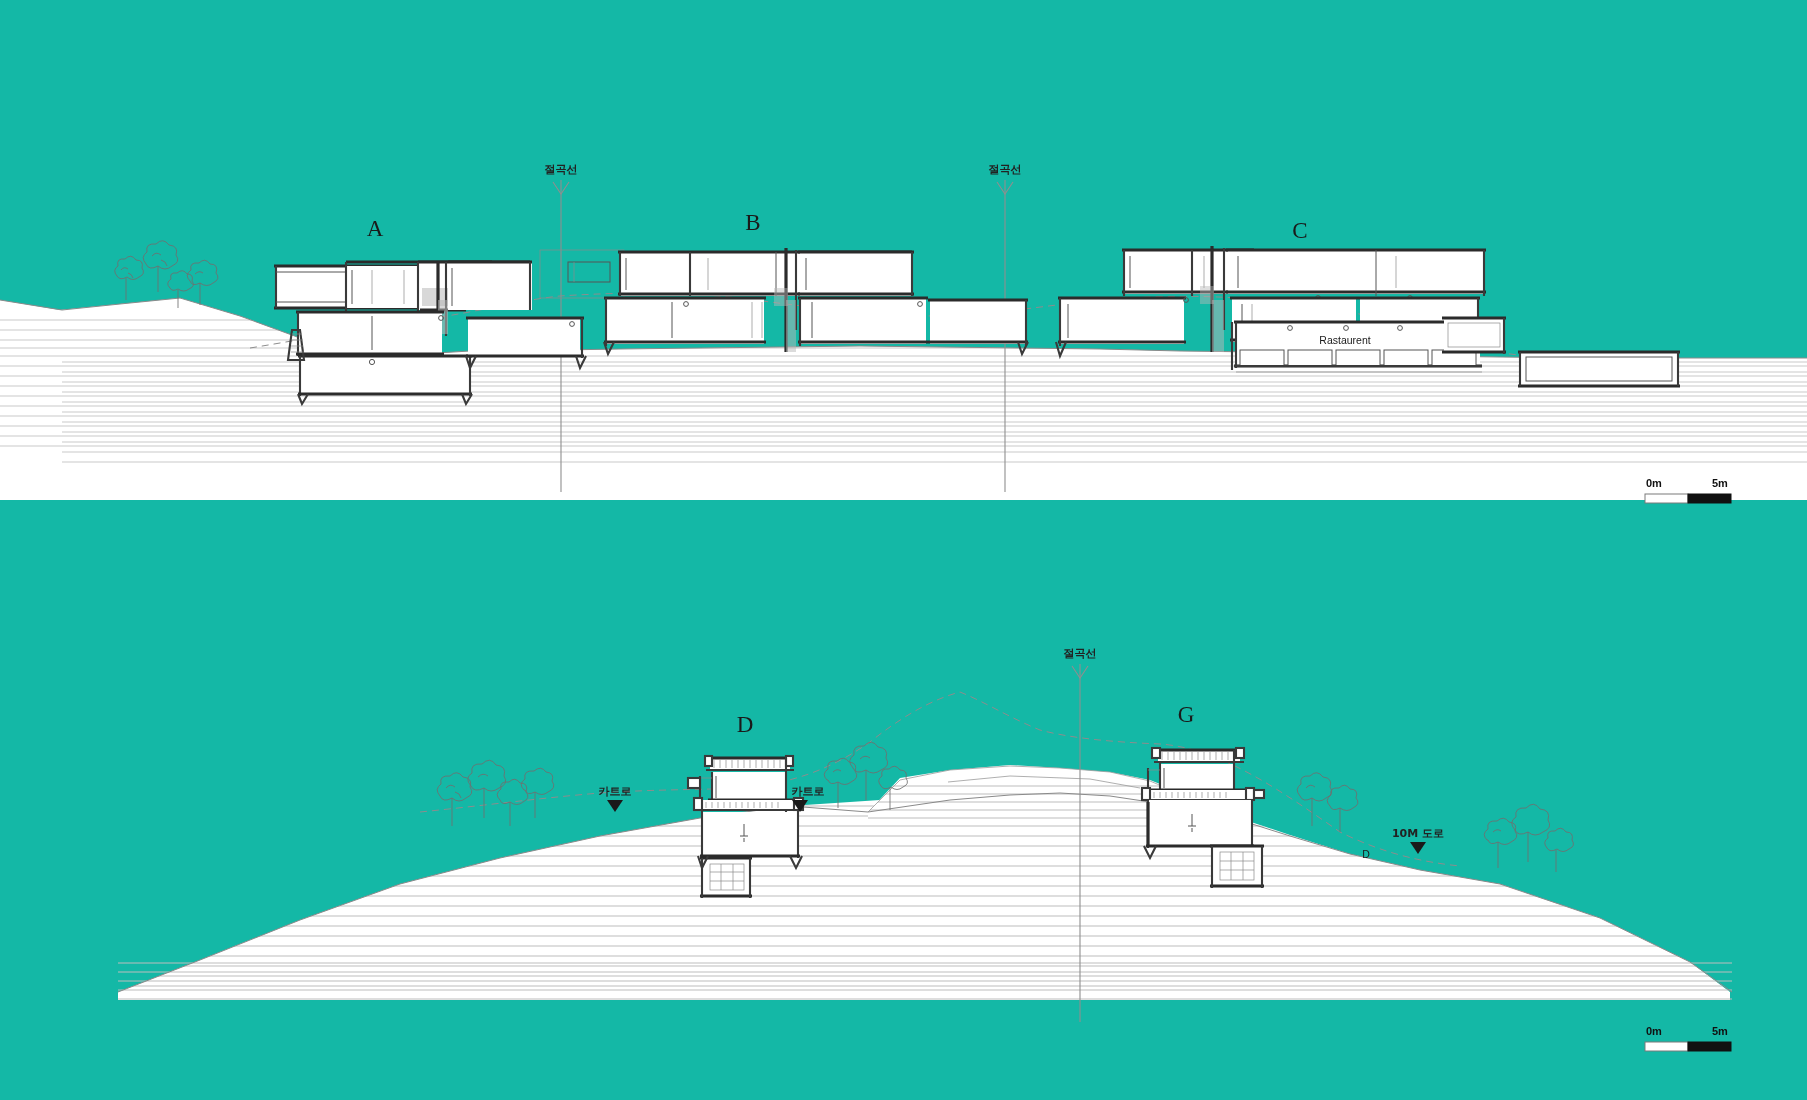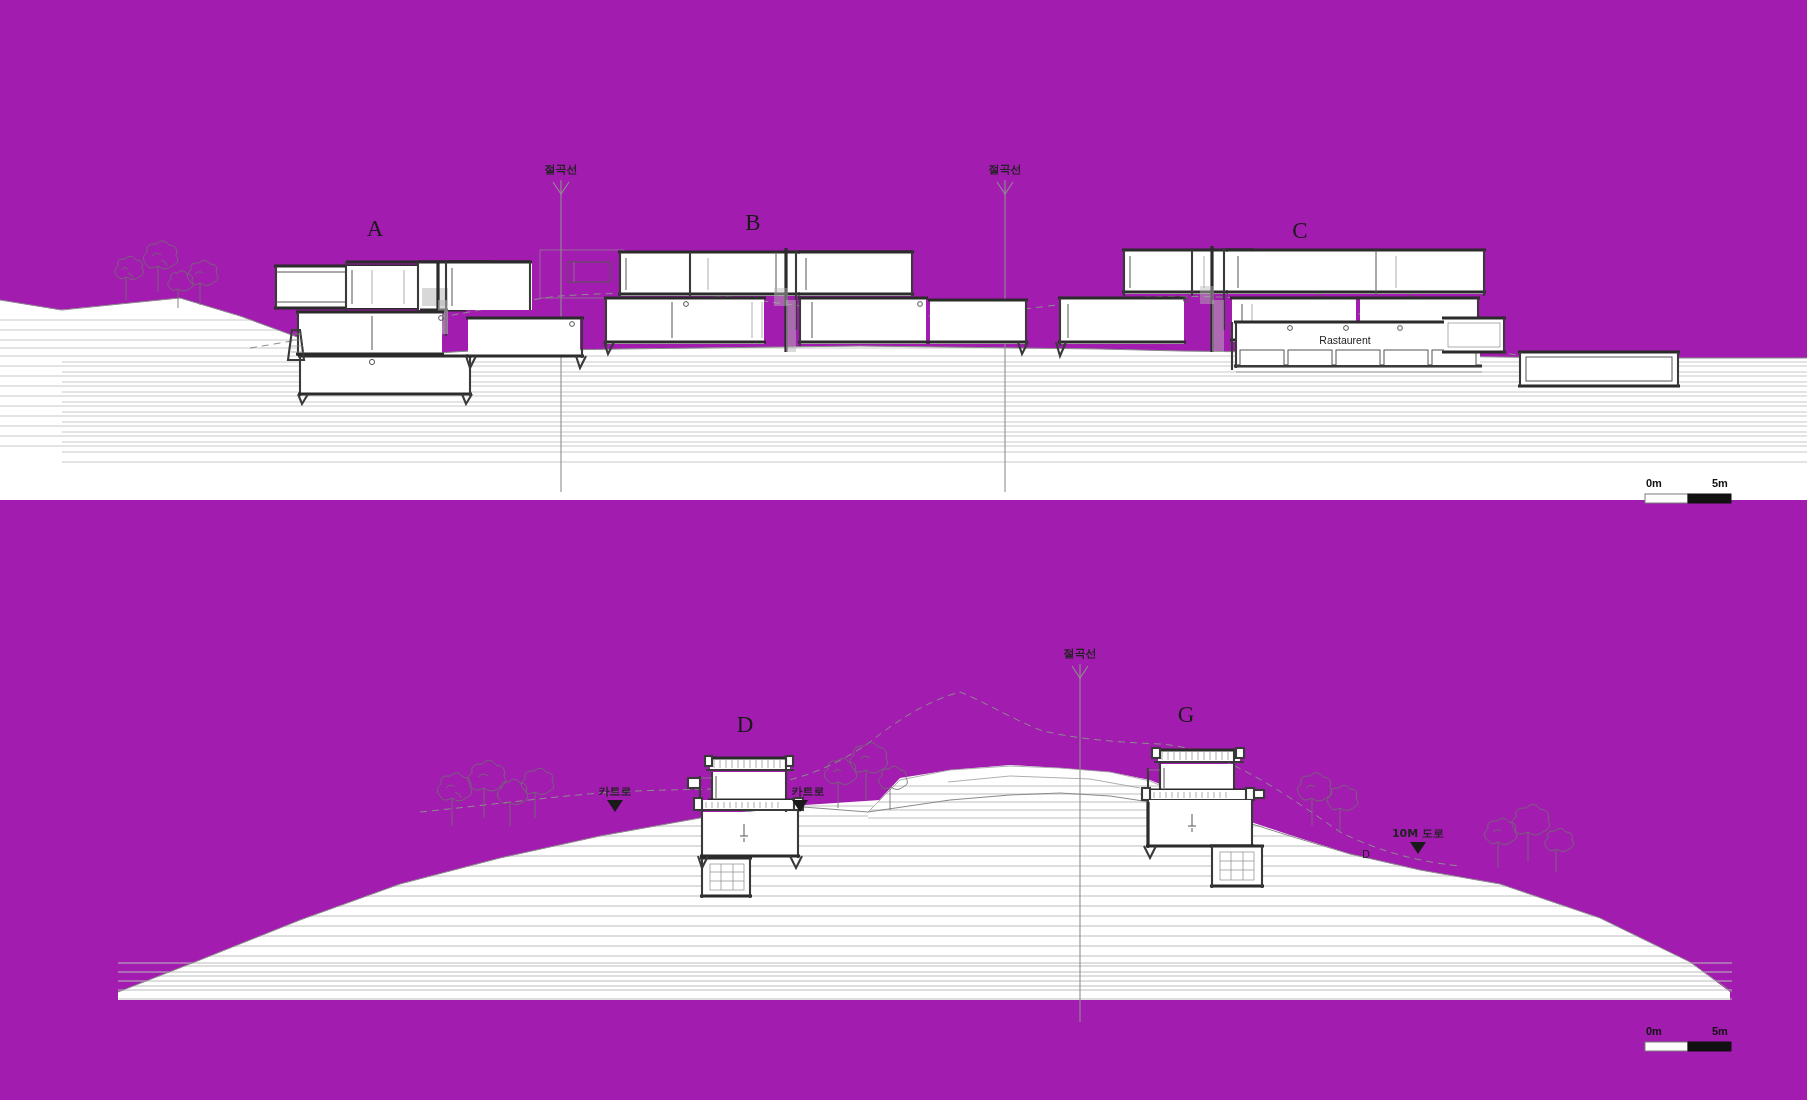--- a/index.html
+++ b/index.html
@@ -13,21 +13,21 @@
     height: 1100px;
     position: relative;
     font-family: "Liberation Serif", serif;
     overflow: hidden;
   }
   #sheet {
     position: absolute;
     left: 0; top: 0;
     width: 1807px;
     height: 1100px;
-    background: #a21caf;
+    background: #14b8a6;
   }
   svg.drawing {
     position: absolute;
     left: 0; top: 0;
     width: 1807px;
     height: 1100px;
     display: block;
   }
   .label-serif {
     font-family: "Liberation Serif", serif;

